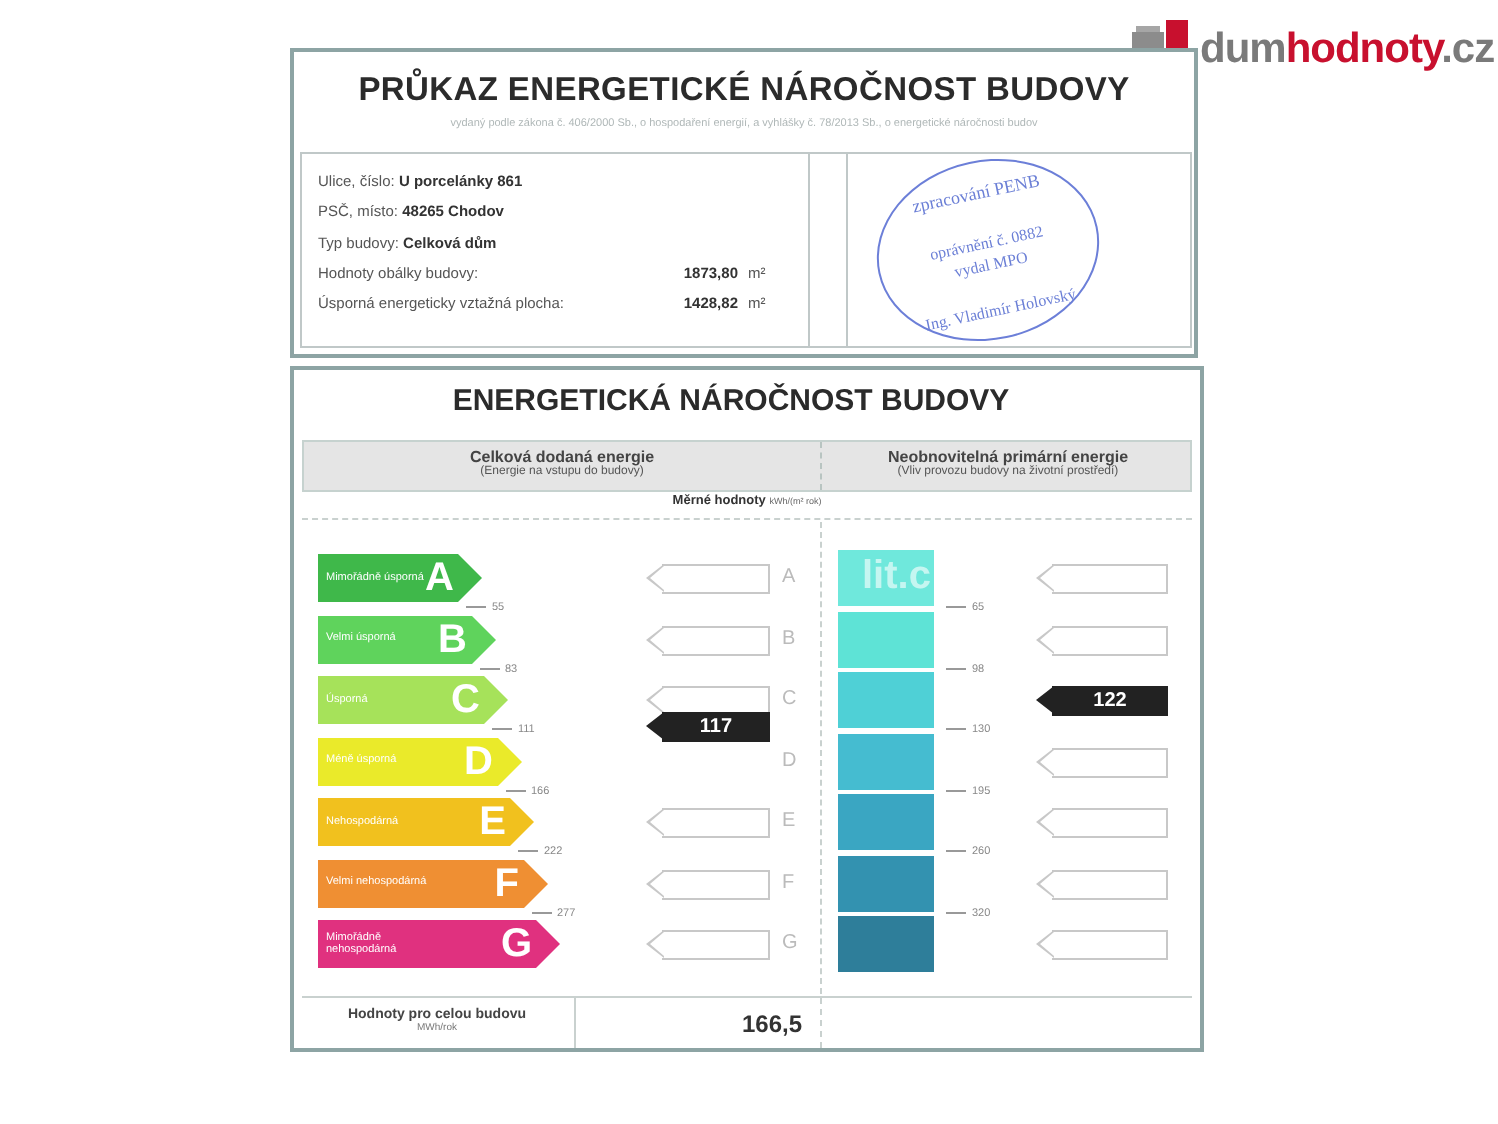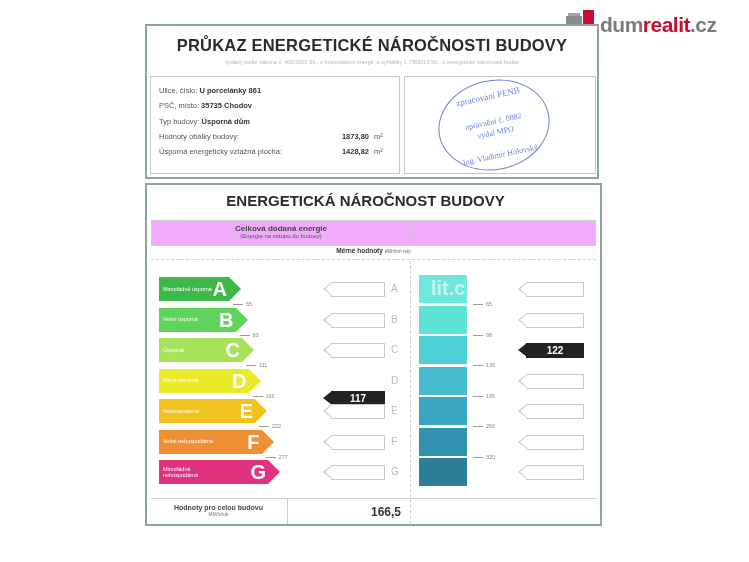--- a/index.html
+++ b/index.html
@@ -13,34 +13,34 @@
   .logo-mark .red { position: absolute; left: 17px; top: 0; width: 11px; height: 30px; background: #c8102e; }
   .logo-text { font-size: 21px; font-weight: bold; letter-spacing: -0.5px; }
   .logo-text .dum { color: #7a7a7a; }
   .logo-text .realit { color: #c8102e; }
   .logo-text .cz { color: #7a7a7a; }
 
   .outer1 { position: absolute; left: 145px; top: 24px; width: 454px; height: 155px; border: 2px solid #8da4a4; background: #fff; }
   .title1 { position: absolute; left: 0; right: 0; top: 10px; text-align: center; font-size: 16.5px; font-weight: bold; color: #2b2b2b; letter-spacing: 0.2px; }
   .subtitle1 { position: absolute; left: 0; right: 0; top: 33px; text-align: center; font-size: 5.5px; color: #b0b8b8; }
 
-  .info-box { position: absolute; left: 3px; top: 50px; width: 250px; height: 98px; border: 1px solid #c0c8c8; padding: 6px 0 0 8px; }
+  .info-box { position: absolute; left: 3px; top: 50px; width: 274px; height: 98px; border: 1px solid #c0c8c8; padding: 6px 0 0 8px; }
   .info-row { font-size: 7.5px; height: 15.3px; line-height: 15px; color: #444; position: relative; white-space: nowrap; }
   .info-row .k { color: #555; }
   .info-row .v { font-weight: bold; color: #333; }
   .info-row .num { position: absolute; left: 155px; width: 55px; text-align: right; font-weight: bold; color: #333; }
   .info-row .unit { position: absolute; left: 215px; color: #555; }
 
   .stamp-box { position: absolute; left: 257px; top: 50px; width: 192px; height: 98px; border: 1px solid #c0c8c8; }
   .stamp { position: absolute; left: 33px; top: 3px; width: 112px; height: 90px; border: 1.5px solid #6c7fd8; border-radius: 50%; transform: rotate(-12deg); }
   .stamp-t { position: absolute; left: 0; right: 0; text-align: center; font-family: "Liberation Serif", serif; color: #6b7fd6; font-size: 8px; }
 
   .outer2 { position: absolute; left: 145px; top: 183px; width: 457px; height: 343px; border: 2px solid #8da4a4; background: #fff; }
   .title2 { position: absolute; left: 0; right: 16px; top: 7px; text-align: center; font-size: 15px; font-weight: bold; color: #2b2b2b; }
-  .hdr { position: absolute; left: 4px; top: 35px; width: 445px; height: 26px; background: #f0abfc; border: 1px solid #c6d2cf; }
+  .hdr { position: absolute; left: 4px; top: 35px; width: 445px; height: 26px; background: #e5e5e5; border: 1px solid #c6d2cf; }
   .hdr-l, .hdr-r { position: absolute; top: 3px; text-align: center; }
   .hdr-l { left: 0; width: 258px; }
   .hdr-r { left: 259px; width: 186px; }
   .hdr-sep { position: absolute; left: 258px; top: 0; bottom: 0; border-left: 1px dashed #b8c4c1; }
   .hdr .t { font-size: 8px; font-weight: bold; color: #444; }
   .hdr .s { font-size: 6px; color: #555; }
   .merne { position: absolute; left: 4px; width: 445px; top: 62px; height: 13px; text-align: center; font-size: 6.5px; color: #333; border-bottom: 1px dashed #c9d1cf; }
   .merne b { font-weight: bold; }
   .merne .u { font-size: 4.5px; color: #666; }
 
@@ -81,31 +81,31 @@
 </style>
 </head>
 <body>
 
 <div class="logo">
   <div class="logo-mark">
     <div class="grey2"></div>
       <div class="grey"></div>
       <div class="red"></div>
   </div>
-  <div class="logo-text"><span class="dum">dum</span><span class="realit">realit</span><span class="cz">.cz</span></div>
+  <div class="logo-text"><span class="dum">dum</span><span class="realit">hodnoty</span><span class="cz">.cz</span></div>
 </div>
 
 <div class="outer1">
-  <div class="title1">PRŮKAZ ENERGETICKÉ NÁROČNOSTI BUDOVY</div>
+  <div class="title1">PRŮKAZ ENERGETICKÉ NÁROČNOST BUDOVY</div>
   <div class="subtitle1">vydaný podle zákona č. 406/2000 Sb., o hospodaření energií, a vyhlášky č. 78/2013 Sb., o energetické náročnosti budov</div>
 
   <div class="info-box">
     <div class="info-row"><span class="k">Ulice, číslo:</span> <span class="v">U porcelánky 861</span></div>
-    <div class="info-row"><span class="k">PSČ, místo:</span> <span class="v">35735 Chodov</span></div>
-    <div class="info-row"><span class="k">Typ budovy:</span> <span class="v">Úsporná dům</span></div>
+    <div class="info-row"><span class="k">PSČ, místo:</span> <span class="v">48265 Chodov</span></div>
+    <div class="info-row"><span class="k">Typ budovy:</span> <span class="v">Celková dům</span></div>
     <div class="info-row"><span class="k">Hodnoty obálky budovy:</span><span class="num">1873,80</span><span class="unit">m²</span></div>
     <div class="info-row"><span class="k">Úsporná energeticky vztažná plocha:</span><span class="num">1428,82</span><span class="unit">m²</span></div>
   </div>
 
   <div class="stamp-box">
     <div class="stamp">
       <div class="stamp-t" style="top:10px;font-size:9px;">zpracování PENB</div>
       <div class="stamp-t" style="top:36px;">oprávnění č. 0882</div>
       <div class="stamp-t" style="top:47px;">vydal MPO</div>
       <div class="stamp-t" style="top:70px;">Ing. Vladimír Holovský</div>
@@ -115,20 +115,24 @@
 
 <div class="outer2">
   <div class="title2">ENERGETICKÁ NÁROČNOST BUDOVY</div>
 
   <div class="hdr">
     <div class="hdr-l">
       <div class="t">Celková dodaná energie</div>
       <div class="s">(Energie na vstupu do budovy)</div>
     </div>
     <div class="hdr-sep"></div>
+    <div class="hdr-r">
+      <div class="t">Neobnovitelná primární energie</div>
+      <div class="s">(Vliv provozu budovy na životní prostředí)</div>
+    </div>
   </div>
 
   <div class="merne"><b>Měrné hodnoty</b> <span class="u">kWh/(m² rok)</span></div>
 
   <div class="body-l" id="leftScale">
       <div class="band" style="top: 16px;">
         <div class="rect" style="width:70px;background:#3fb84a">
           <div class="lbl">Mimořádně úsporná</div>
           <div class="let">A</div>
         </div>
@@ -170,21 +174,21 @@
       </div>
       <div class="ind-let" style="top: 83px;">C</div>
       <div class="band" style="top: 107.5px;">
         <div class="rect" style="width:89.5px;background:#eaea2a">
           <div class="lbl">Méně úsporná</div>
           <div class="let">D</div>
         </div>
         <div class="tip" style="border-left:12px solid #eaea2a"></div>
       </div>
       <div class="thr" style="left: 101.5px; top: 131.5px;">166</div>
-      <div class="ind active" style="top: 130px;">
+      <div class="ind active" style="top: 95px;">
         <div class="box"></div>
         <div class="pt"></div>
         <div class="val">117</div>
       </div>
       <div class="ind-let" style="top: 113.5px;">D</div>
       <div class="band" style="top: 138px;">
         <div class="rect" style="width:96px;background:#f1c11e">
           <div class="lbl">Nehospodárná</div>
           <div class="let">E</div>
         </div>

